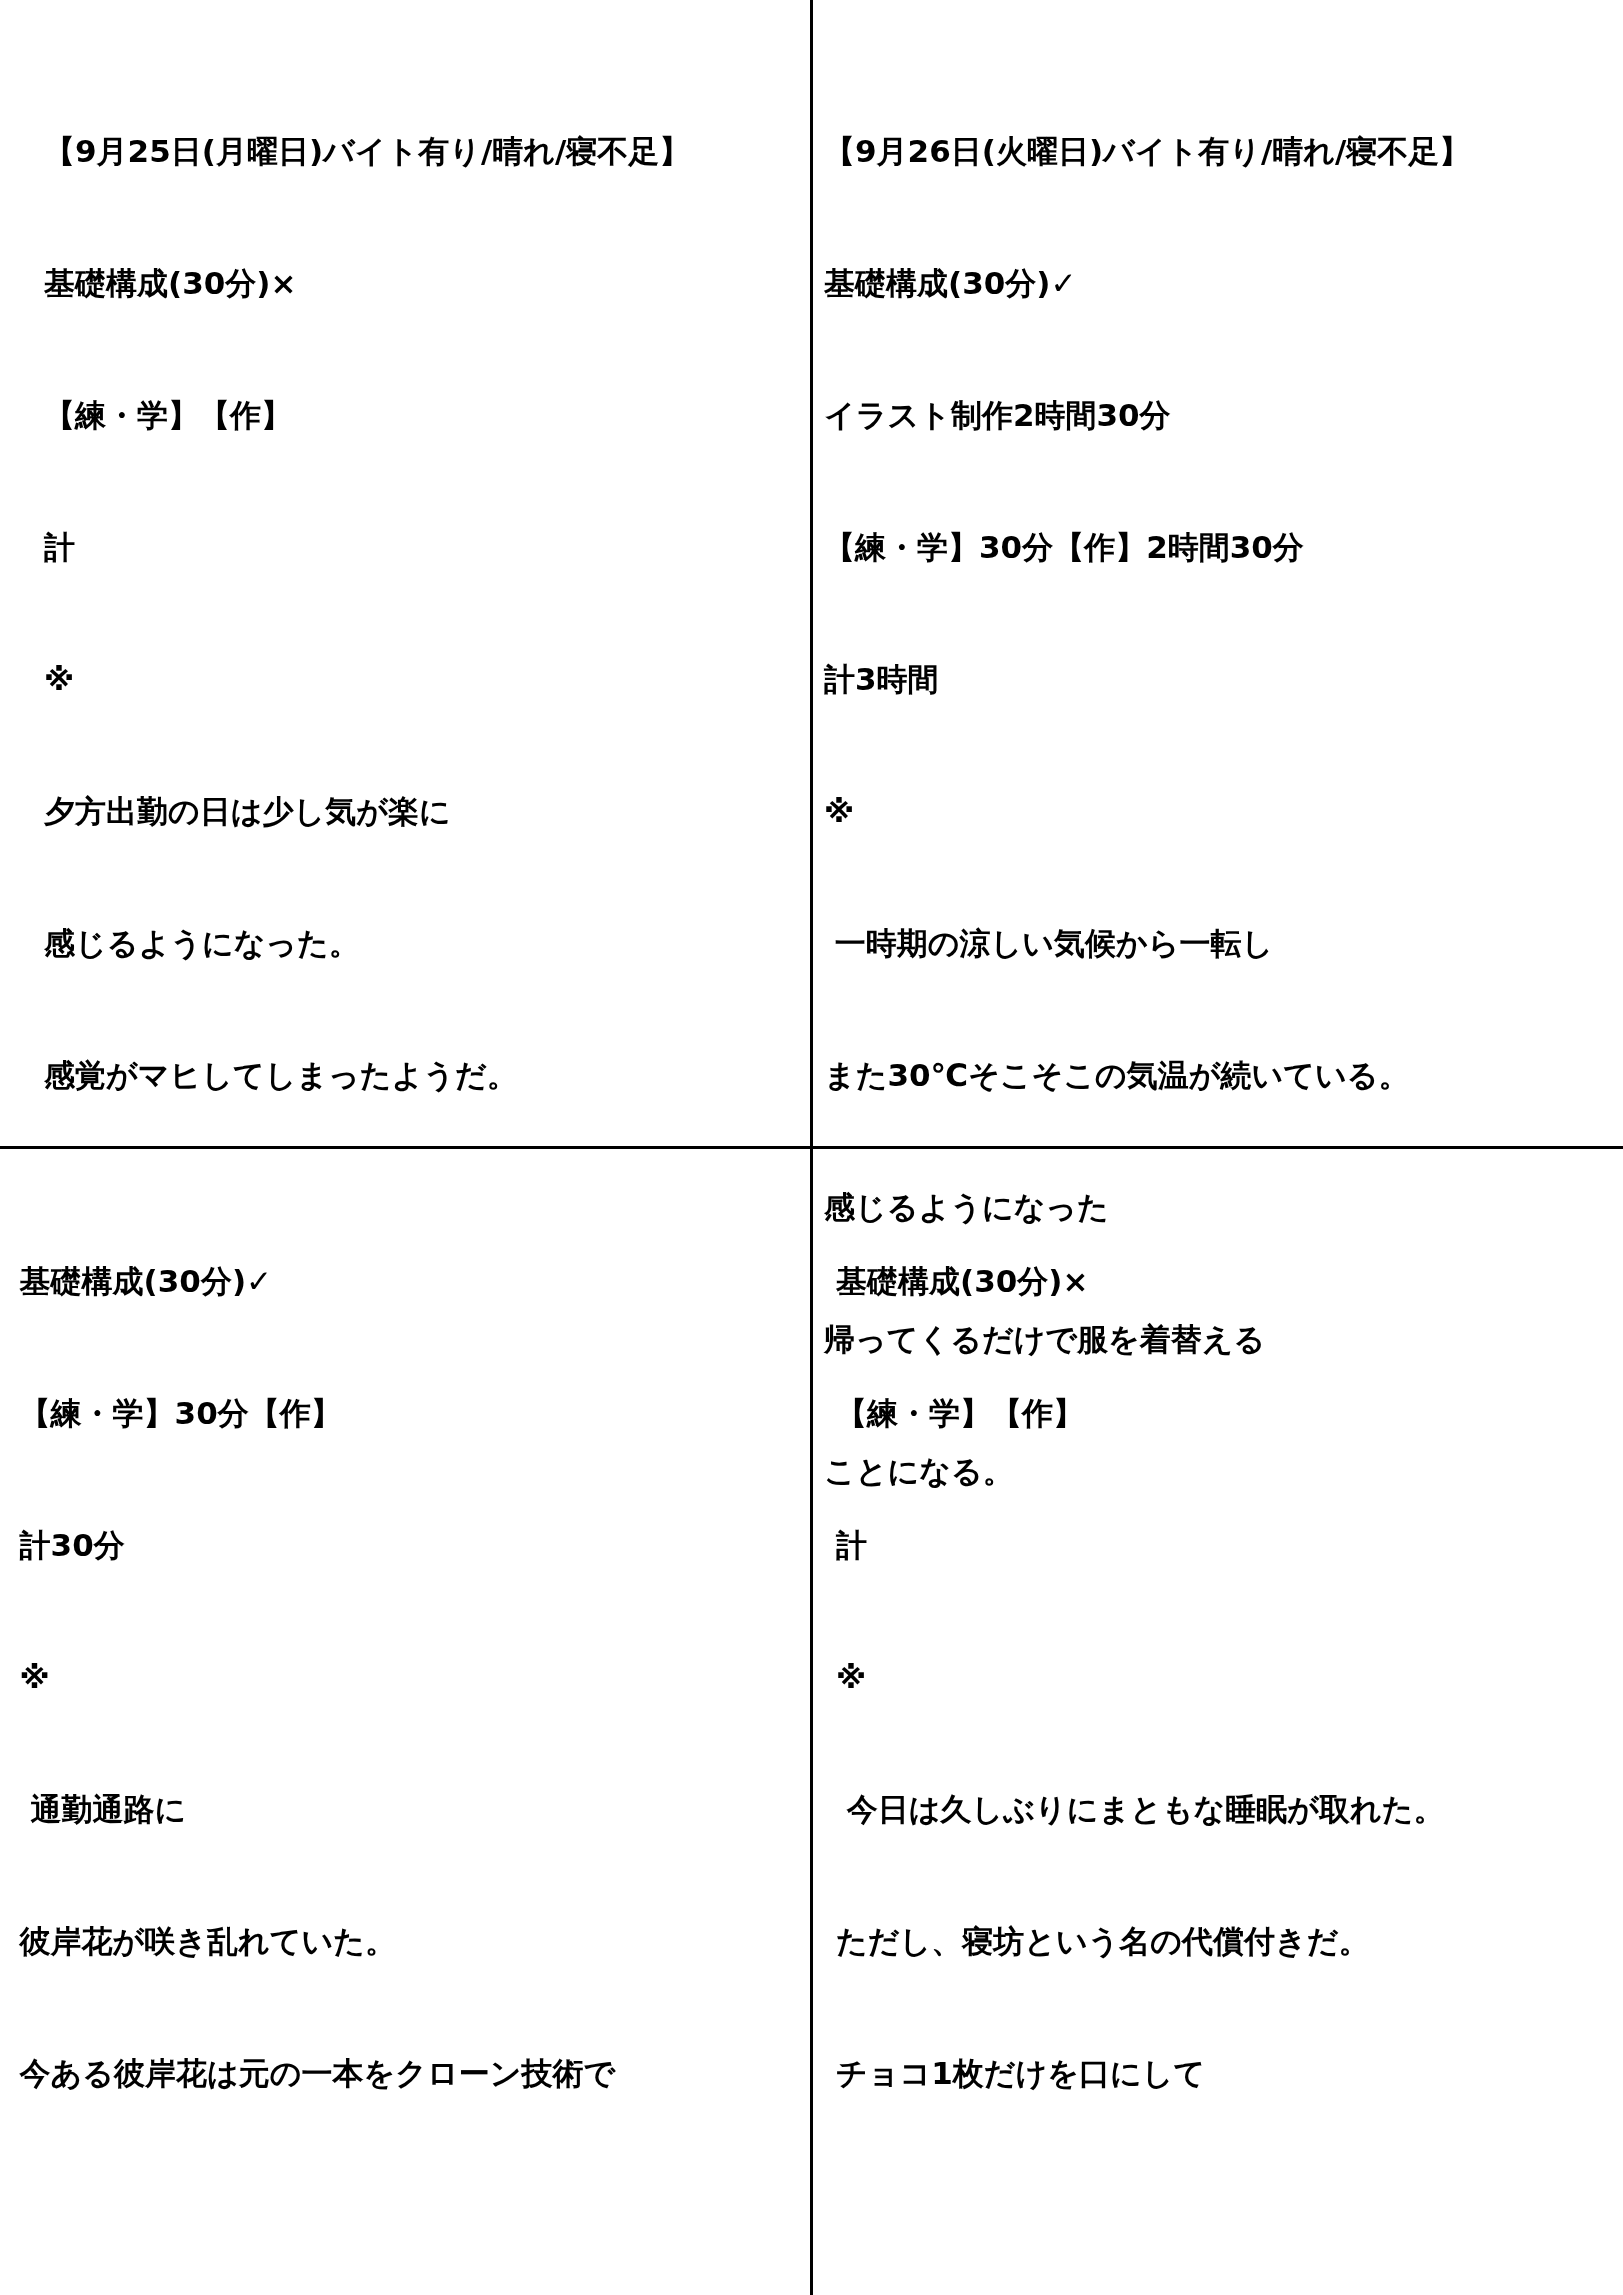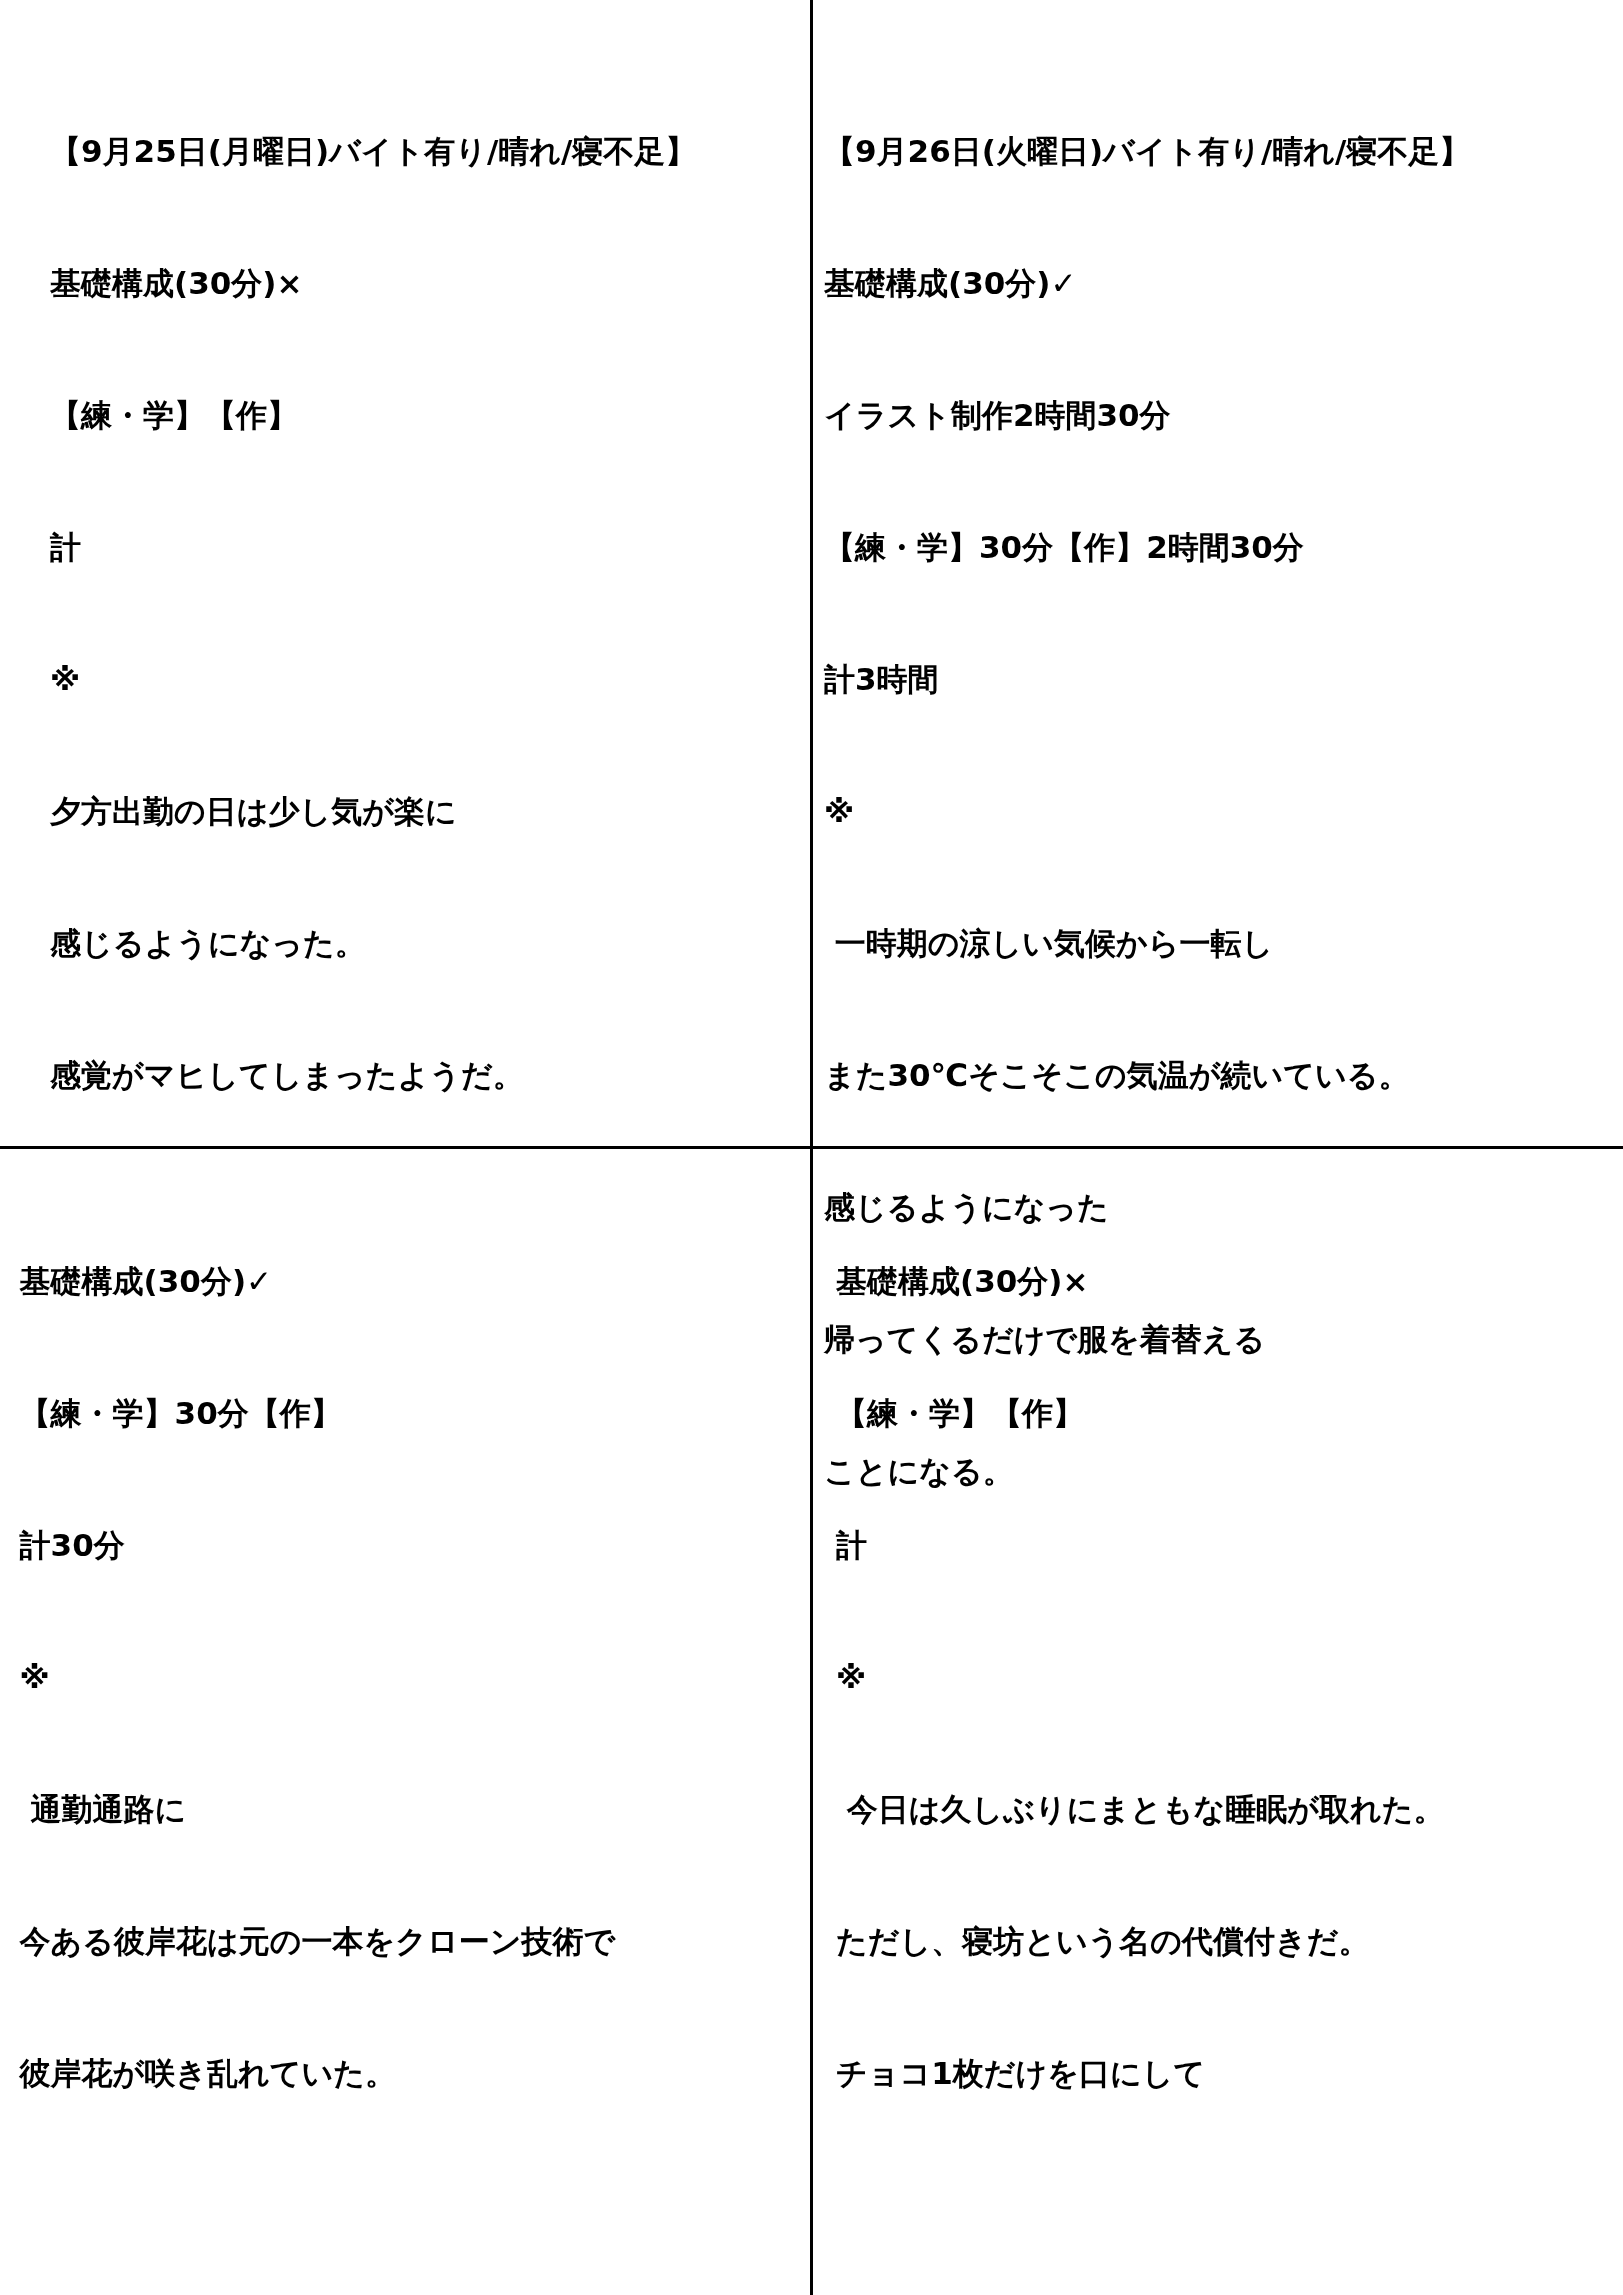--- a/index.html
+++ b/index.html
@@ -36,21 +36,21 @@
       font-size: 31px;
       font-weight: bold;
       line-height: 44px;
       white-space: pre;
       letter-spacing: 0px;
     }
     .panel .line {
       display: block;
       height: 44px;
     }
-    #panel-0925 { left: 44px;  top: 41px; margin-left: 6px; }
+    #panel-0925 { left: 44px;  top: 41px; }
     #panel-0926 { left: 824px; top: 41px; }
     #panel-0927 { left: 19.6px;  top: 1171px; }
     #panel-0928 { left: 836px; top: 1171px; }
   </style>
 </head>
 <body>
 
 <div class="divider-v"></div>
 <div class="divider-h"></div>
 
@@ -78,22 +78,22 @@
   <span class="line">帰ってくるだけで服を着替える</span>
   <span class="line">ことになる。</span>
 </div>
 
 <div class="panel" id="panel-0927">
   <span class="line">基礎構成(30分)✓</span>
   <span class="line">【練・学】30分【作】</span>
   <span class="line">計30分</span>
   <span class="line">※</span>
   <span class="line"> 通勤通路に</span>
+  <span class="line">彼岸花が咲き乱れていた。</span>
   <span class="line">今ある彼岸花は元の一本をクローン技術で</span>
-  <span class="line">彼岸花が咲き乱れていた。</span>
   
   
   
   
 </div>
 
 <div class="panel" id="panel-0928">
   <span class="line">基礎構成(30分)×</span>
   <span class="line">【練・学】【作】</span>
   <span class="line">計</span>

